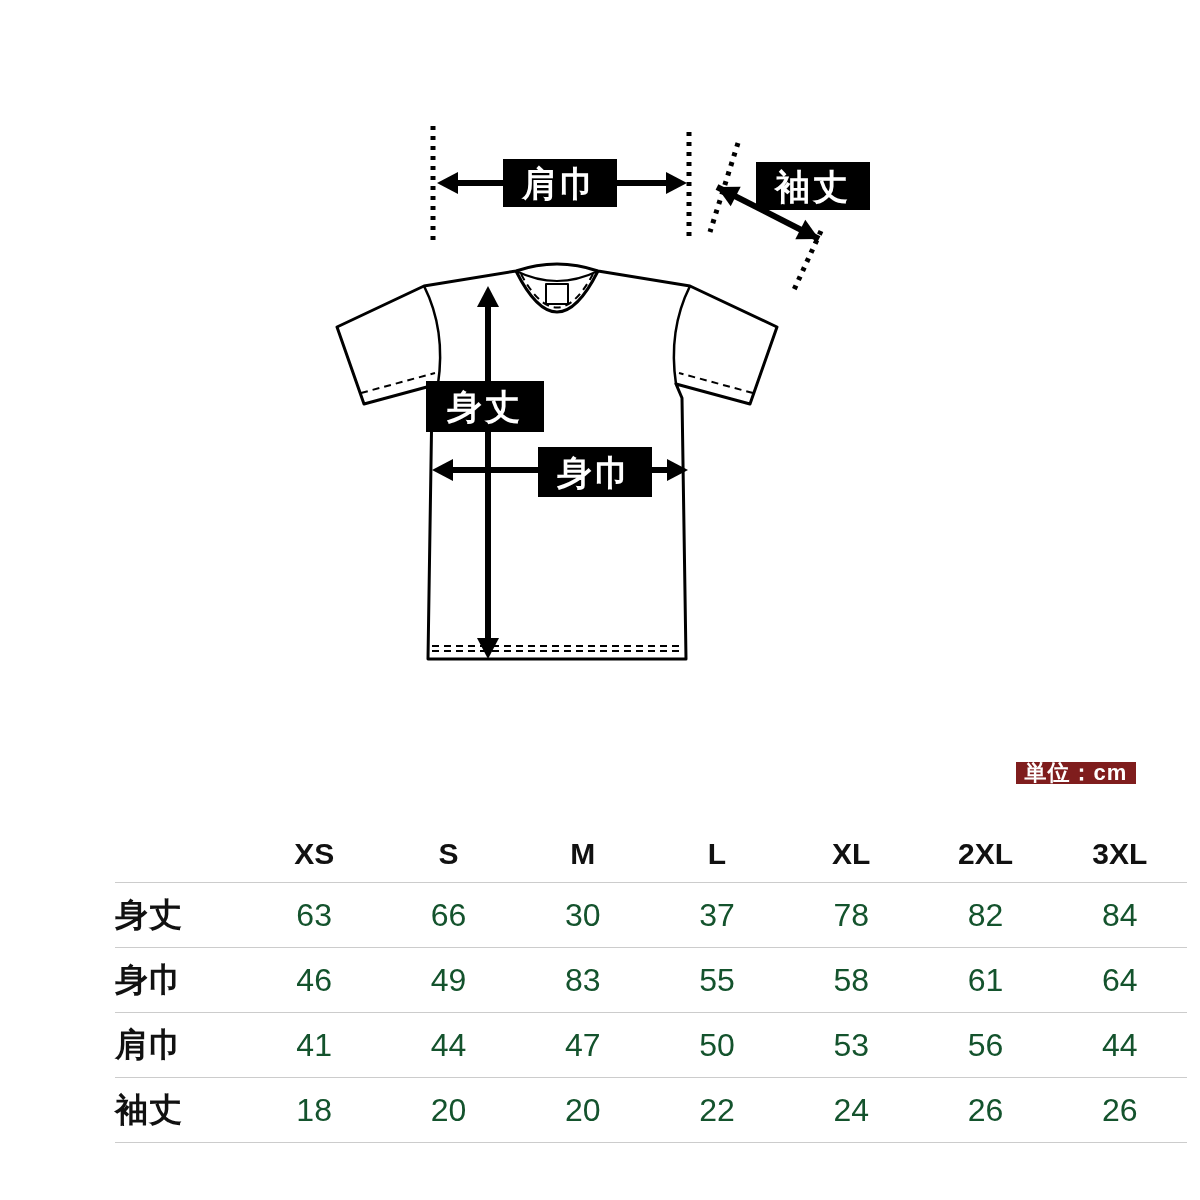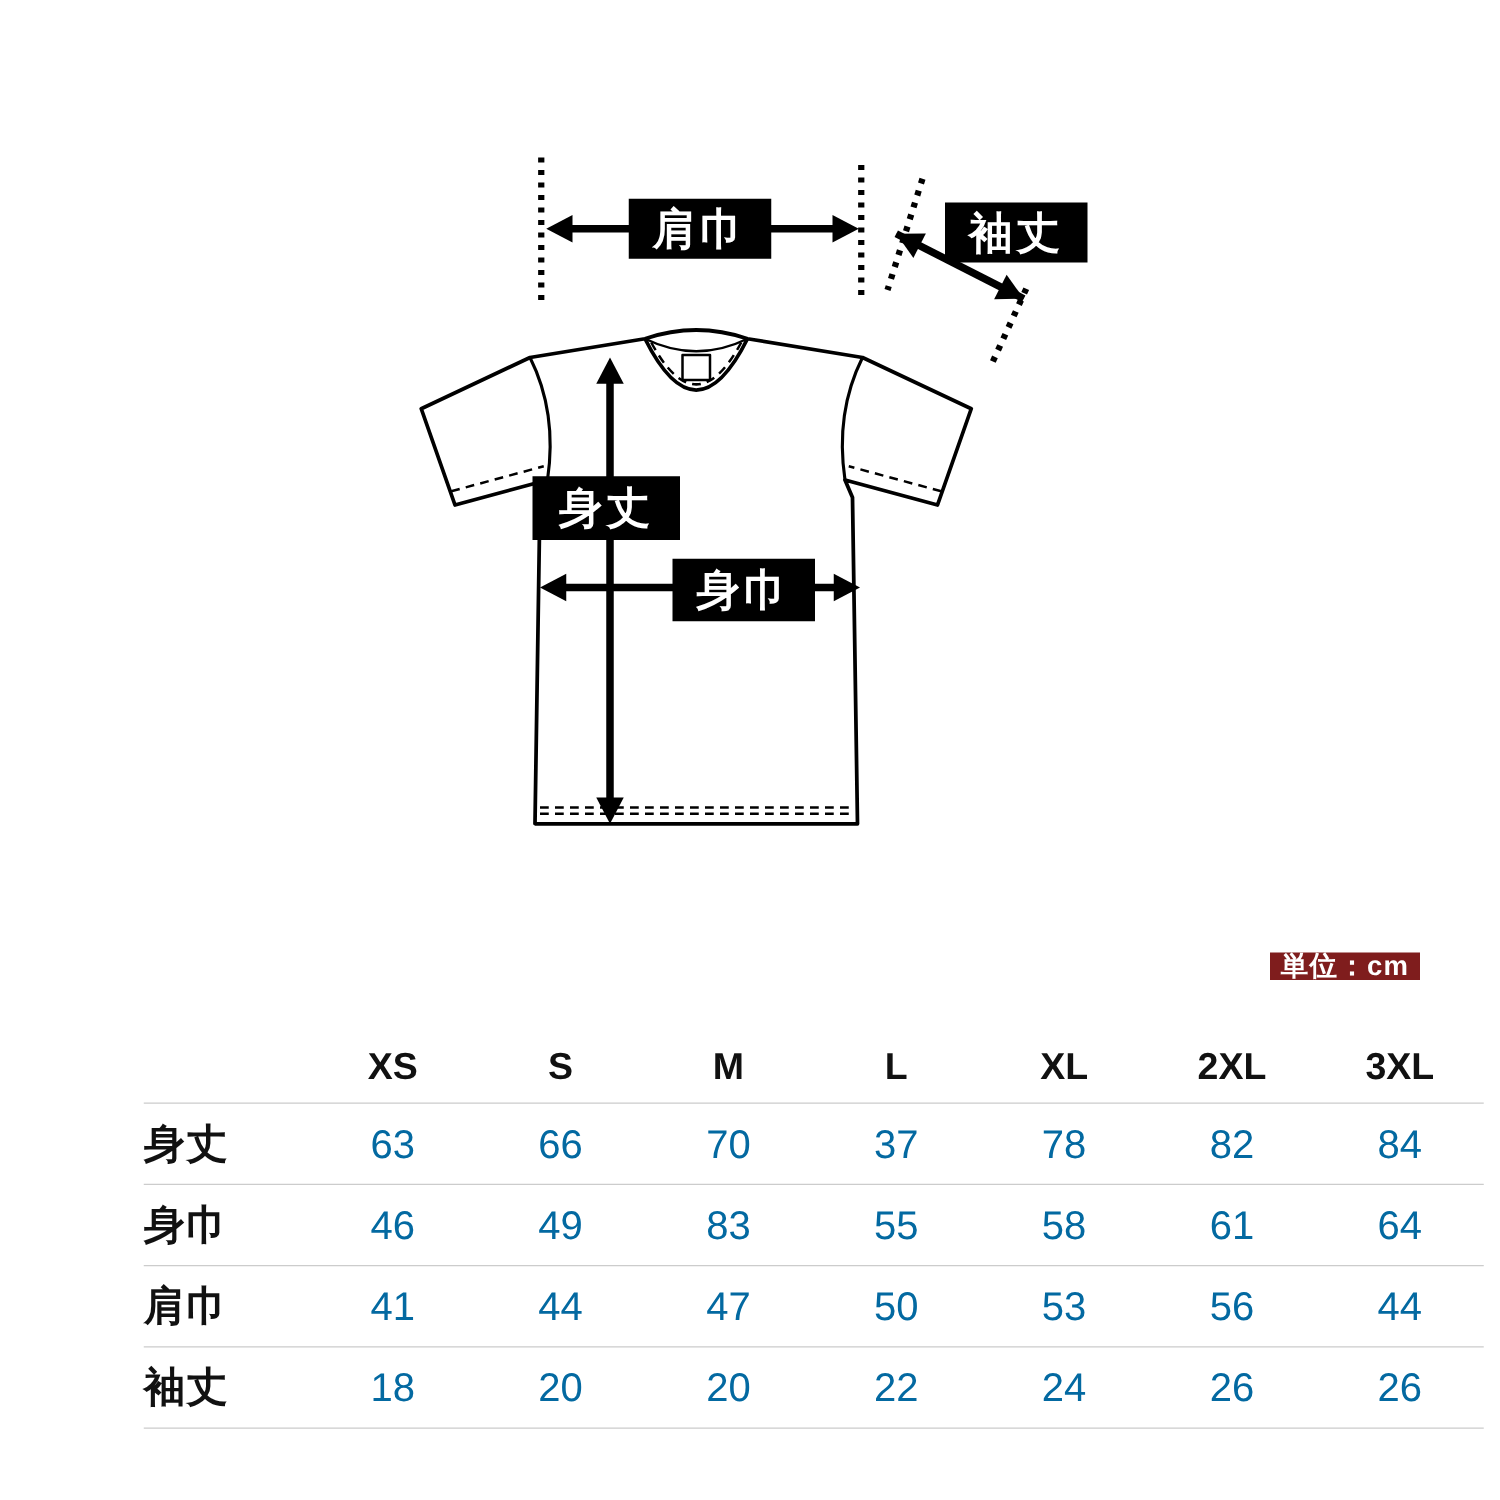--- a/index.html
+++ b/index.html
@@ -45,21 +45,21 @@
     margin-left: 39px;
   }
   .t-row {
     display: grid;
     grid-template-columns: 132px repeat(7, 1fr);
     align-items: center;
   }
   .t-row.header { height: 56px; }
   .t-row.data { height: 64px; border-top: 1px solid #cccccc; }
   .t-row.data:last-child { border-bottom: 1px solid #cccccc; }
-  .cell { text-align: center; font-size: 32px; color: #0369a1; }
+  .cell { text-align: center; font-size: 32px; color: #14532d; }
   .cell.head { font-weight: bold; font-size: 30px; color: #111111; }
   .cell.rowlabel {
     text-align: left;
     font-weight: bold;
     font-size: 33px;
     color: #111111;
     letter-spacing: 1px;
   }
 </style>
 </head>
@@ -145,21 +145,21 @@
       <div class="cell head">L</div>
       <div class="cell head">XL</div>
       <div class="cell head">2XL</div>
       <div class="cell head">3XL</div>
     </div>
 
     <div class="t-row data">
       <div class="cell rowlabel">身丈</div>
       <div class="cell">63</div>
       <div class="cell">66</div>
-      <div class="cell">70</div>
+      <div class="cell">30</div>
       <div class="cell">37</div>
       <div class="cell">78</div>
       <div class="cell">82</div>
       <div class="cell">84</div>
     </div>
 
     <div class="t-row data">
       <div class="cell rowlabel">身巾</div>
       <div class="cell">46</div>
       <div class="cell">49</div>

